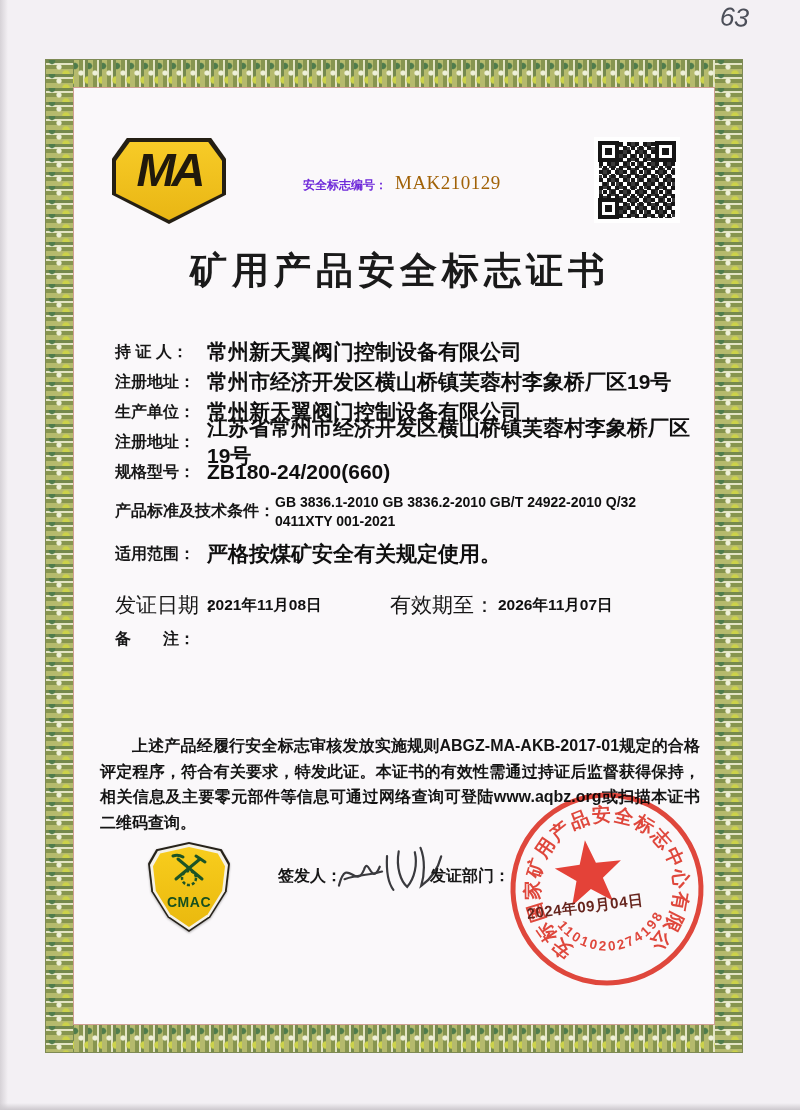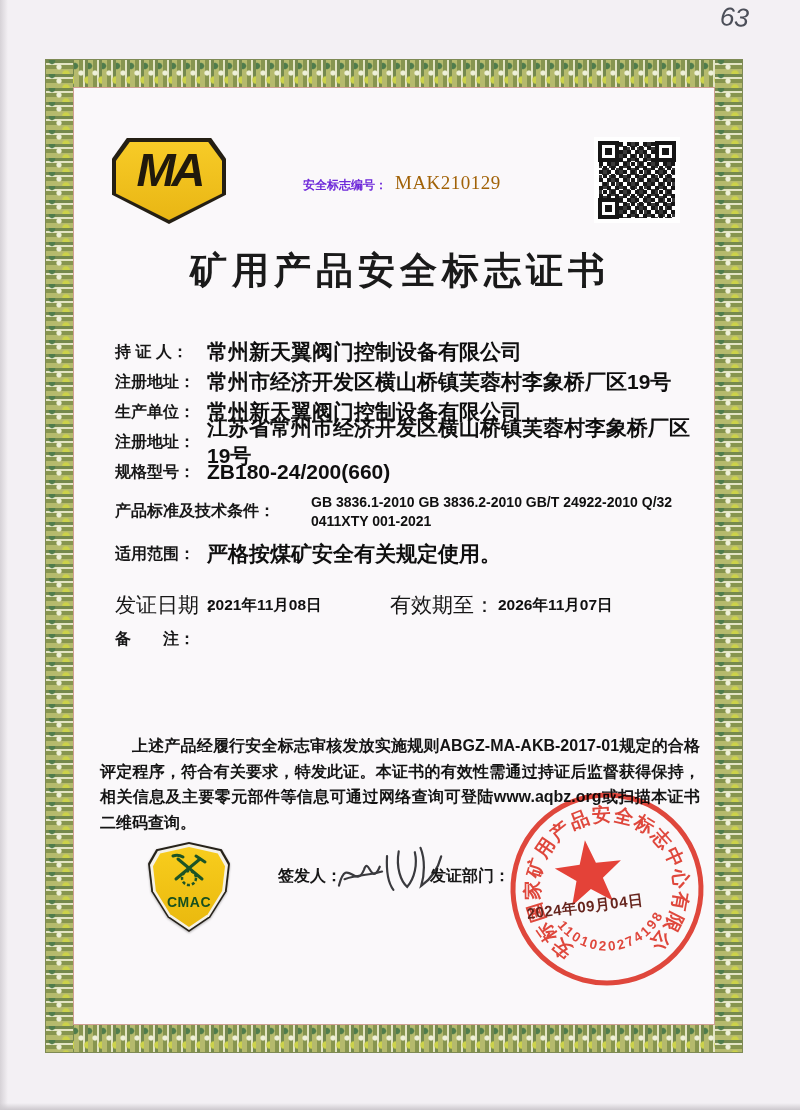--- a/index.html
+++ b/index.html
@@ -65,21 +65,21 @@
   .title{position:absolute;left:0;right:0;top:246px;text-align:center;
     font-size:37px;font-weight:900;letter-spacing:5px;color:#1a1a1a;}
 
   
   .fields{position:absolute;left:115px;top:337px;width:578px;}
   .frow{display:flex;align-items:center;height:30px;}
   .flabel{width:92px;flex:none;font-size:16px;font-weight:700;color:#171717;white-space:pre;}
   .fvalue{font-size:21px;font-weight:700;color:#0f0f0f;}
   .frow.wide{height:49px;}
   .frow.wide .flabel{width:auto;margin-right:0;}
-  .frow.wide .fvalue{width:368px;font-size:14px;line-height:19px;word-break:break-all;margin-left:36px;}
+  .frow.wide .fvalue{width:368px;font-size:14px;line-height:19px;word-break:break-all;}
   .frow.scope{margin-top:3px;}
 
   .dates{position:absolute;left:115px;top:590px;height:30px;display:flex;align-items:center;}
   .dlabel{font-size:21px;font-weight:400;white-space:pre;}
   .dval{font-size:15.5px;font-weight:700;color:#0f0f0f;}
   .dates .i-label{width:92px;}
   .dates .i-val{width:183px;}
   .dates .v-label{width:100px;}
   .dates .v-val{margin-left:8px;}
 

